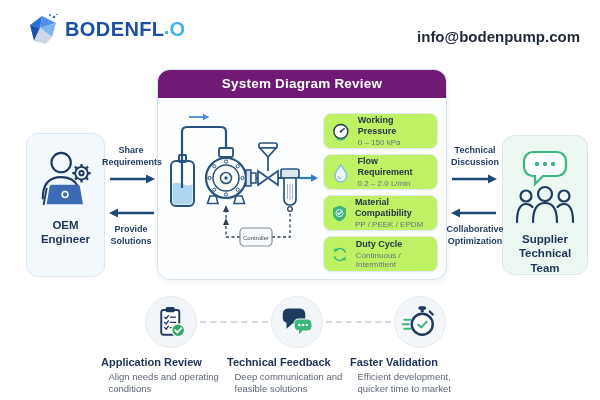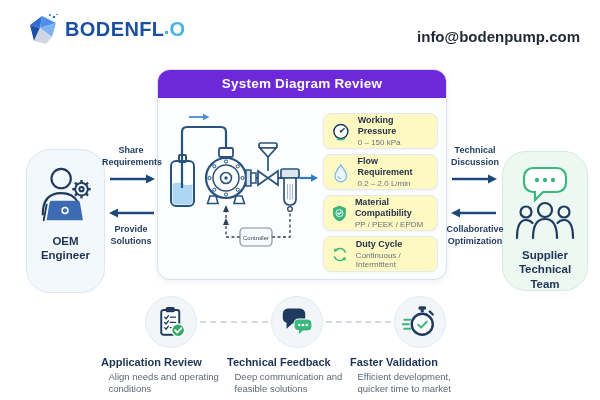--- a/index.html
+++ b/index.html
@@ -12,34 +12,34 @@
   .logo { position:absolute; left:26px; top:12px; display:flex; align-items:center; gap:5px; }
   .logo-text { font-size:20px; font-weight:700; letter-spacing:.4px; color:#1c4fa1; }
   .logo-text .lite { color:#45b3e8; }
   .logo-dot { display:inline-block; width:3px; height:3px; background:#45b3e8; margin:0 1px 2px 1px; }
   .email { position:absolute; right:20px; top:28px; font-size:15px; font-weight:700; color:#1f2937; }
 
   
   .panel { position:absolute; left:157px; top:69px; width:290px; height:211px;
     background:#fdfeff; border:1px solid #d9e2ec; border-radius:13px;
     box-shadow:0 2px 6px rgba(30,58,95,.08); }
-  .panel-header { height:28px; background:#6d28d9; border-radius:12px 12px 0 0;
+  .panel-header { height:28px; background:#701a75; border-radius:12px 12px 0 0;
     color:#fff; font-size:13.5px; font-weight:700; text-align:center; line-height:28px; letter-spacing:.2px; }
   .diagram { position:absolute; left:2px; top:30px; }
 
   
   .spec-card { position:absolute; left:165px; width:115px; height:36px;
-    background:#fef9c3; border:1px solid #e3e9f0; border-radius:8px;
+    background:#bef264; border:1px solid #e3e9f0; border-radius:8px;
     box-shadow:0 1px 2px rgba(30,58,95,.05);
     display:flex; align-items:center; padding:0 7px; gap:7px; }
   .spec-title { font-size:9px; font-weight:700; color:#253247; line-height:1.15; }
   .spec-value { font-size:8px; color:#68727f; margin-top:2px; }
 
   
-  .actor { position:absolute; border-radius:24px; text-align:center;margin-top:16px; }
+  .actor { position:absolute; border-radius:12px; text-align:center; }
   .actor-oem { left:26px; top:133px; width:79px; height:144px; background:#f3f8fd; border:1px solid #dde6f1; }
   .actor-sup { left:502px; top:135px; width:86px; height:140px; background:#ecf8f1; border:1px solid #d8eae0; }
   .actor svg { margin-top:14px; }
   .actor-label { font-size:11.5px; font-weight:700; color:#1d3356; line-height:1.25; margin-top:4px; }
 
   
   .flow-label { position:absolute; font-size:9px; font-weight:700; color:#1e3a5f;
     text-align:center; line-height:1.3; }
   .flow-arrow { position:absolute; }
 

